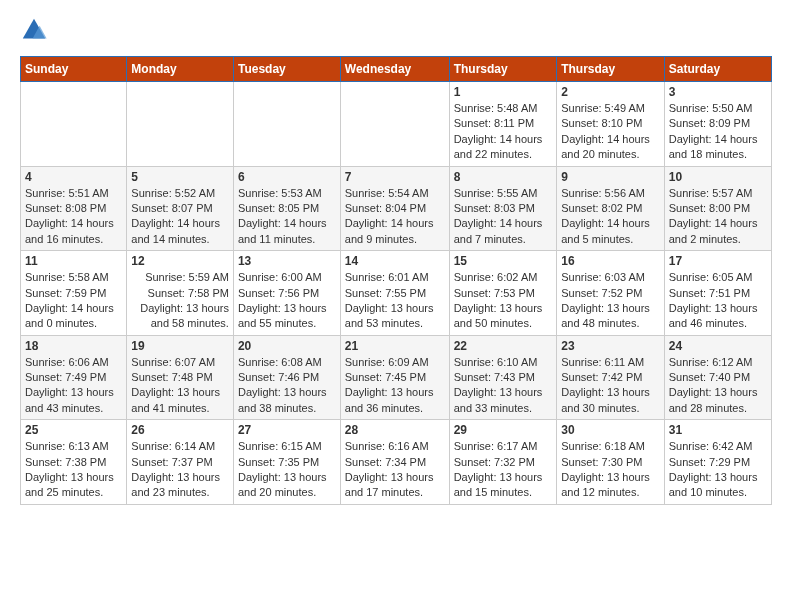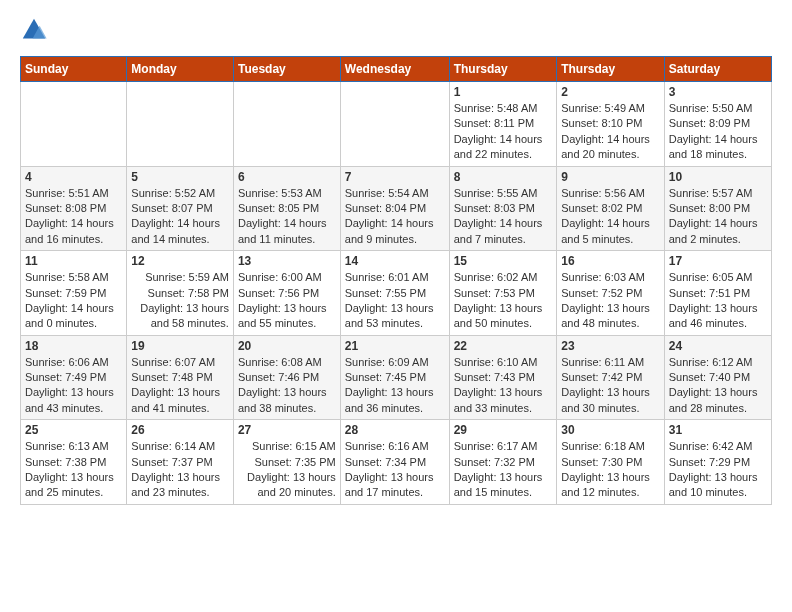--- a/index.html
+++ b/index.html
@@ -317,21 +317,21 @@
           </td>
           <td>
             <span class="day-number">26</span>
             <div class="day-info" style="white-space: pre-line;">Sunrise: 6:14 AM
 Sunset: 7:37 PM
 Daylight: 13 hours
 and 23 minutes.</div>
           </td>
           <td>
             <span class="day-number">27</span>
-            <div class="day-info" style="white-space: pre-line; text-align: right;">Sunrise: 6:15 AM
+            <div class="day-info" style="white-space: pre-line;">Sunrise: 6:15 AM
 Sunset: 7:35 PM
 Daylight: 13 hours
 and 20 minutes.</div>
           </td>
           <td>
             <span class="day-number">28</span>
             <div class="day-info" style="white-space: pre-line;">Sunrise: 6:16 AM
 Sunset: 7:34 PM
 Daylight: 13 hours
 and 17 minutes.</div>

